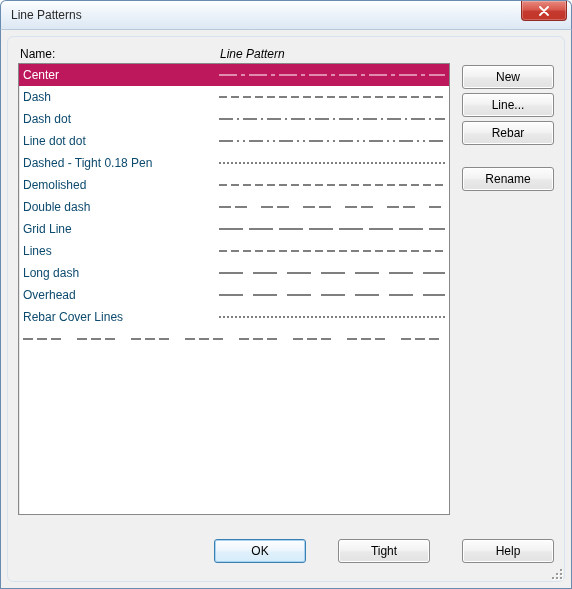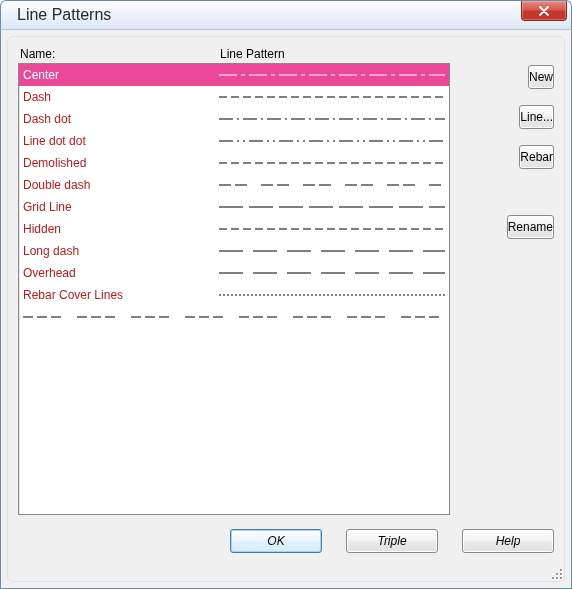--- a/index.html
+++ b/index.html
@@ -21,22 +21,21 @@
     border-bottom: 1px solid #b9c9dc;
     position: relative;
     display: flex;
     align-items: center;
     padding-left: 10px;
     border-top-left-radius: 6px;
     border-top-right-radius: 6px;
   }
   .titlebar .title {
     color: #2a2a2a;
-    font-size: 16px;
-    margin-left: 6px;
+    font-size: 12px;
   }
   .close-btn {
     position: absolute;
     right: 4px;
     top: 0px;
     width: 46px;
     height: 20px;
     background: linear-gradient(to bottom, #e68a80 0%, #d9594d 45%, #c53a2e 55%, #c23428 100%);
     border: 1px solid #8e2b22;
     border-top: none;
@@ -79,38 +78,38 @@
     display: flex;
     flex-direction: column;
   }
   .headers {
     display: flex;
     font-size: 12px;
     color: #000;
     padding: 0 2px 2px 2px;
   }
   .headers .col-name { width: 200px; }
-  .headers .col-pat  { flex: 1; }
+  .headers .col-pat  { flex: 1; font-style: italic; }
 
   .listbox {
     flex: 1;
     border: 1px solid #888;
     background: #fff;
     box-shadow: inset 1px 1px 0 #e8e8e8;
     overflow: hidden;
   }
   .row {
     display: flex;
     align-items: center;
     height: 22px;
     padding: 0 4px 0 4px;
-    color: #b91c1c;
+    color: #0c4a6e;
   }
   .row.selected {
-    background: #ec4899;
+    background: #be185d;
     color: #fff;
   }
   .row .name {
     width: 196px;
     white-space: nowrap;
     overflow: hidden;
   }
   .row .pattern {
     flex: 1;
     height: 22px;
@@ -124,46 +123,44 @@
     border-top-color: #000;
   }
   .row.selected .pattern-line { border-top-color: #fff; }
 
   
   .side-buttons {
     width: 92px;
     padding-top: 18px;
     display: flex;
     flex-direction: column;
-    gap: 16px;
-    align-items: flex-end;
+    gap: 4px;
   }
   .btn {
     height: 24px;
     border: 1px solid #8a8a8a;
     border-radius: 3px;
     background: linear-gradient(to bottom, #fdfdfd 0%, #f3f3f3 45%, #e9e9e9 55%, #e2e2e2 100%);
     box-shadow: inset 0 0 0 1px #fff;
     font-size: 12px;
     color: #000;
     text-align: center;
     line-height: 22px;
     cursor: default;
     user-select: none;
   }
   .side-gap { height: 14px; }
 
   
   .bottom-buttons {
     position: absolute;
     right: 10px;
-    bottom: 28px;
-    display: flex;
-    gap: 24px;
-    font-style: italic;
+    bottom: 18px;
+    display: flex;
+    gap: 32px;
   }
   .bottom-buttons .btn {
     width: 92px;
   }
   .btn.default {
     border: 1px solid #3c7fb1;
     box-shadow: inset 0 0 0 1px #a7d3f0;
     background: linear-gradient(to bottom, #fdfefe 0%, #eef6fc 45%, #dff0fb 55%, #d6ecfa 100%);
   }
 
@@ -221,39 +218,45 @@
                 <div class="pattern-line" style="border-top-style: none; background-repeat: repeat-x; background-position: left center; background-image: repeating-linear-gradient(to right, rgb(0, 0, 0) 0px, rgb(0, 0, 0) 14px, transparent 14px, transparent 18px, rgb(0, 0, 0) 18px, rgb(0, 0, 0) 20px, transparent 20px, transparent 24px); height: 1px; top: 50%; transform: translateY(-0.5px);"></div>
               </div>
             </div>
             <div class="row">
               <div class="name">Line dot dot</div>
               <div class="pattern">
                 <div class="pattern-line" style="border-top-style: none; background-repeat: repeat-x; background-position: left center; background-image: repeating-linear-gradient(to right, rgb(0, 0, 0) 0px, rgb(0, 0, 0) 14px, transparent 14px, transparent 18px, rgb(0, 0, 0) 18px, rgb(0, 0, 0) 20px, transparent 20px, transparent 24px, rgb(0, 0, 0) 24px, rgb(0, 0, 0) 26px, transparent 26px, transparent 30px); height: 1px; top: 50%; transform: translateY(-0.5px);"></div>
               </div>
             </div>
             <div class="row">
+              <div class="name">Dashed - Tight 0.18 Pen</div>
+              <div class="pattern">
+                <div class="pattern-line" style="border-top-style: none; background-repeat: repeat-x; background-position: left center; background-image: repeating-linear-gradient(to right, rgb(0, 0, 0) 0px, rgb(0, 0, 0) 2px, transparent 2px, transparent 4px); height: 1px; top: 50%; transform: translateY(-0.5px);"></div>
+              </div>
+            </div>
+            <div class="row">
               <div class="name">Demolished</div>
               <div class="pattern">
                 <div class="pattern-line" style="border-top-style: none; background-repeat: repeat-x; background-position: left center; background-image: repeating-linear-gradient(to right, rgb(0, 0, 0) 0px, rgb(0, 0, 0) 8px, transparent 8px, transparent 12px); height: 1px; top: 50%; transform: translateY(-0.5px);"></div>
               </div>
             </div>
             <div class="row">
               <div class="name">Double dash</div>
               <div class="pattern">
                 <div class="pattern-line" style="border-top-style: none; background-repeat: repeat-x; background-position: left center; background-image: repeating-linear-gradient(to right, rgb(0, 0, 0) 0px, rgb(0, 0, 0) 12px, transparent 12px, transparent 16px, rgb(0, 0, 0) 16px, rgb(0, 0, 0) 28px, transparent 28px, transparent 42px); height: 1px; top: 50%; transform: translateY(-0.5px);"></div>
               </div>
             </div>
             <div class="row">
               <div class="name">Grid Line</div>
               <div class="pattern">
                 <div class="pattern-line" style="border-top-style: none; background-repeat: repeat-x; background-position: left center; background-image: repeating-linear-gradient(to right, rgb(0, 0, 0) 0px, rgb(0, 0, 0) 24px, transparent 24px, transparent 30px); height: 1px; top: 50%; transform: translateY(-0.5px);"></div>
               </div>
             </div>
             <div class="row">
-              <div class="name">Hidden</div>
+              <div class="name">Lines</div>
               <div class="pattern">
                 <div class="pattern-line" style="border-top-style: none; background-repeat: repeat-x; background-position: left center; background-image: repeating-linear-gradient(to right, rgb(0, 0, 0) 0px, rgb(0, 0, 0) 8px, transparent 8px, transparent 12px); height: 1px; top: 50%; transform: translateY(-0.5px);"></div>
               </div>
             </div>
             <div class="row">
               <div class="name">Long dash</div>
               <div class="pattern">
                 <div class="pattern-line" style="border-top-style: none; background-repeat: repeat-x; background-position: left center; background-image: repeating-linear-gradient(to right, rgb(0, 0, 0) 0px, rgb(0, 0, 0) 24px, transparent 24px, transparent 34px); height: 1px; top: 50%; transform: translateY(-0.5px);"></div>
               </div>
             </div>
@@ -282,21 +285,21 @@
         <div class="btn">Line...</div>
         <div class="btn">Rebar</div>
         <div class="side-gap"></div>
         <div class="btn">Rename</div>
       </div>
 
     </div>
 
     <div class="bottom-buttons">
       <div class="btn default">OK</div>
-      <div class="btn">Triple</div>
+      <div class="btn">Tight</div>
       <div class="btn">Help</div>
     </div>
 
     <div class="grip">
       <span style="right:0;bottom:0"></span>
       <span style="right:4px;bottom:0"></span>
       <span style="right:0;bottom:4px"></span>
       <span style="right:8px;bottom:0"></span>
       <span style="right:4px;bottom:4px"></span>
       <span style="right:0;bottom:8px"></span>

